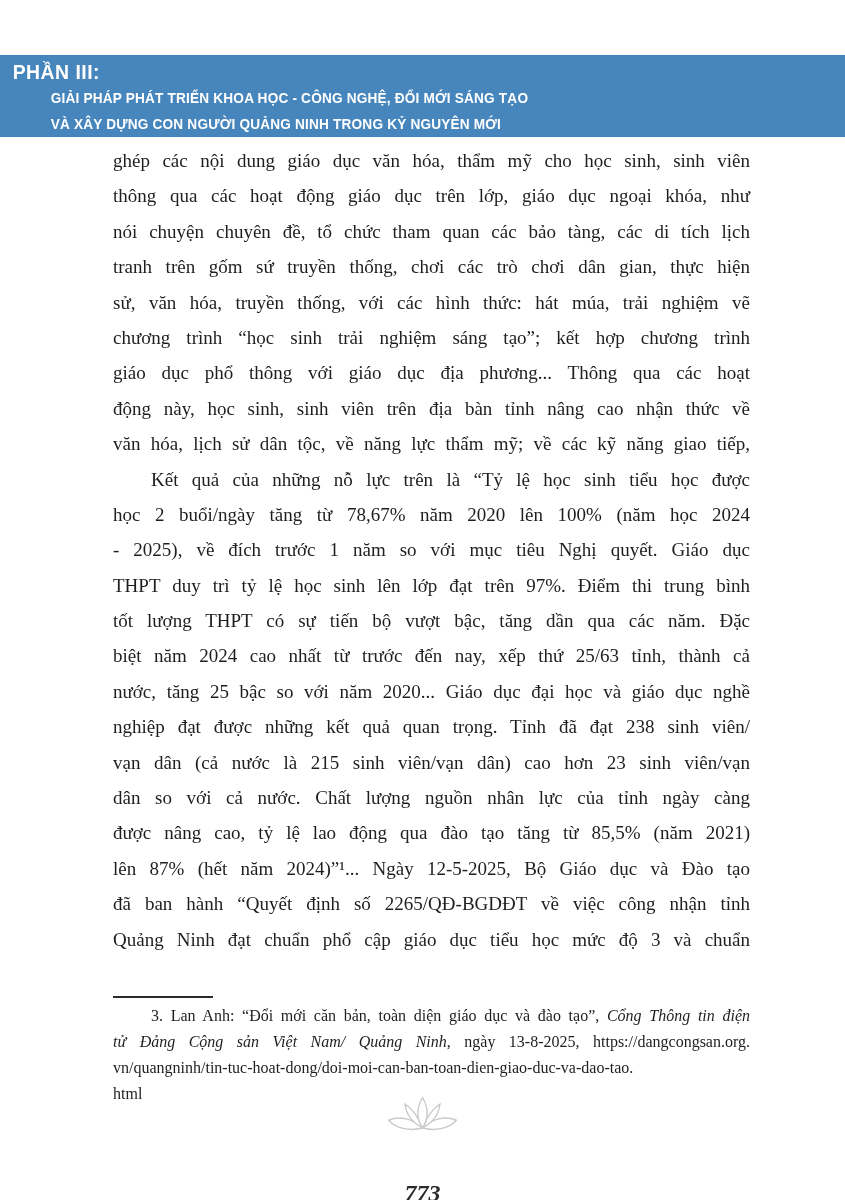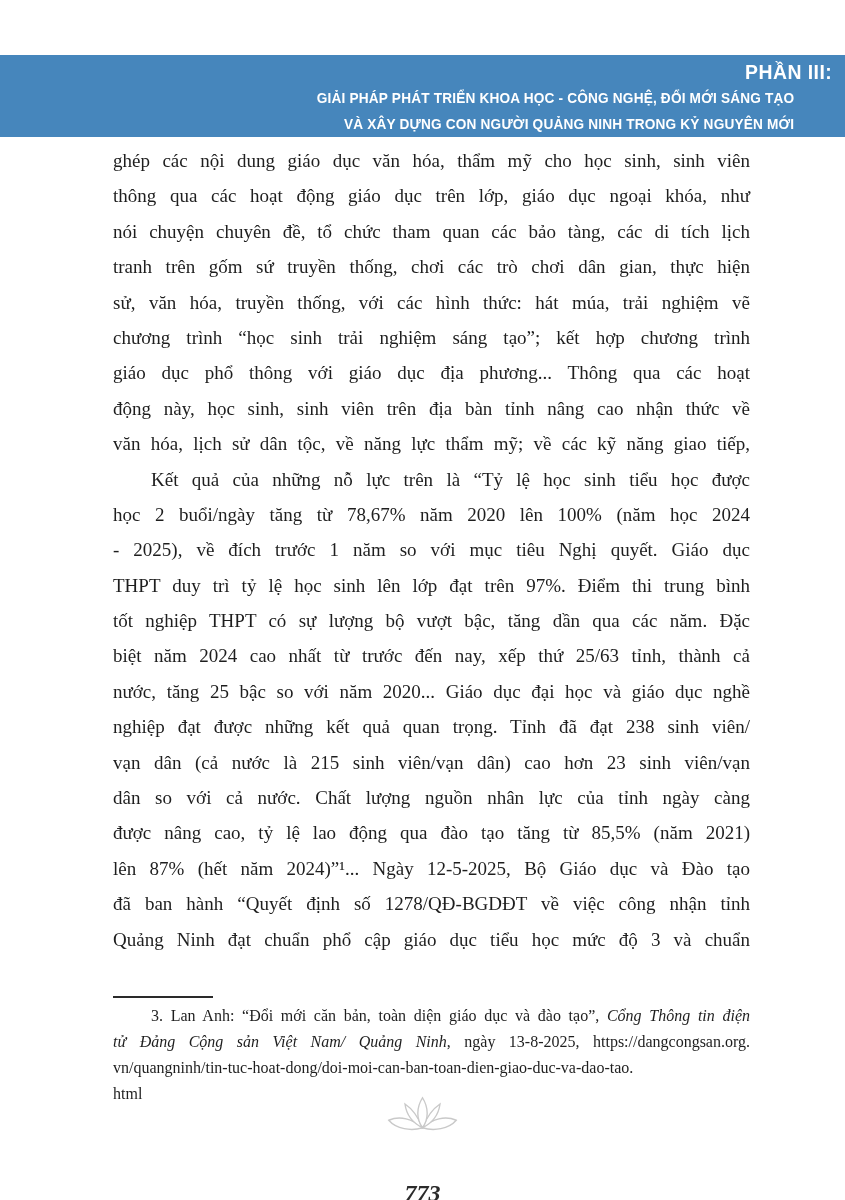--- a/index.html
+++ b/index.html
@@ -4,21 +4,21 @@
 <style>
   html,body { margin:0; padding:0; background:#ffffff; }
   .page {
     position:relative; width:845px; height:1200px; background:#ffffff;
     font-family:"Liberation Serif", serif; color:#1e1e1e; overflow:hidden;
     margin:0 auto;
   }
   
   .band {
     position:absolute; left:0; top:55px; width:845px; height:82px;
-    background:#4686bc; color:#ffffff; text-align:right;
+    background:#4686bc; color:#ffffff; text-align:left;
     font-family:"Liberation Sans", sans-serif; font-weight:bold;
   }
   .band-title { margin-top:4px; font-size:20px; line-height:26px; letter-spacing:0.5px; transform:scaleX(0.97); }
   .band-sub   { font-size:15.5px; line-height:26px; letter-spacing:0.2px; transform:scaleX(0.88); }
   
   .body-block {
     position:absolute; left:113px; top:143px; width:637px;
     font-size:19px; line-height:35.4px;
   }
   .line { text-align:justify; text-align-last:justify; height:35.4px; overflow:visible; white-space:normal; }
@@ -61,29 +61,29 @@
     <div class="line">tranh trên gốm sứ truyền thống, chơi các trò chơi dân gian, thực hiện</div>
     <div class="line">sử, văn hóa, truyền thống, với các hình thức: hát múa, trải nghiệm vẽ</div>
     <div class="line">chương trình “học sinh trải nghiệm sáng tạo”; kết hợp chương trình</div>
     <div class="line">giáo dục phổ thông với giáo dục địa phương... Thông qua các hoạt</div>
     <div class="line">động này, học sinh, sinh viên trên địa bàn tỉnh nâng cao nhận thức về</div>
     <div class="line">văn hóa, lịch sử dân tộc, về năng lực thẩm mỹ; về các kỹ năng giao tiếp,</div>
     <div class="line ind">Kết quả của những nỗ lực trên là “Tỷ lệ học sinh tiểu học được</div>
     <div class="line">học 2 buổi/ngày tăng từ 78,67% năm 2020 lên 100% (năm học 2024</div>
     <div class="line">- 2025), về đích trước 1 năm so với mục tiêu Nghị quyết. Giáo dục</div>
     <div class="line">THPT duy trì tỷ lệ học sinh lên lớp đạt trên 97%. Điểm thi trung bình</div>
-    <div class="line">tốt nghiệp THPT có sự lượng bộ vượt bậc, tăng dần qua các năm. Đặc</div>
+    <div class="line">tốt lượng THPT có sự tiến bộ vượt bậc, tăng dần qua các năm. Đặc</div>
     <div class="line">biệt năm 2024 cao nhất từ trước đến nay, xếp thứ 25/63 tỉnh, thành cả</div>
     <div class="line">nước, tăng 25 bậc so với năm 2020... Giáo dục đại học và giáo dục nghề</div>
     <div class="line">nghiệp đạt được những kết quả quan trọng. Tỉnh đã đạt 238 sinh viên/</div>
     <div class="line">vạn dân (cả nước là 215 sinh viên/vạn dân) cao hơn 23 sinh viên/vạn</div>
     <div class="line">dân so với cả nước. Chất lượng nguồn nhân lực của tỉnh ngày càng</div>
     <div class="line">được nâng cao, tỷ lệ lao động qua đào tạo tăng từ 85,5% (năm 2021)</div>
     <div class="line">lên 87% (hết năm 2024)”¹... Ngày 12-5-2025, Bộ Giáo dục và Đào tạo</div>
-    <div class="line">đã ban hành “Quyết định số 1278/QĐ-BGDĐT về việc công nhận tỉnh</div>
+    <div class="line">đã ban hành “Quyết định số 2265/QĐ-BGDĐT về việc công nhận tỉnh</div>
     <div class="line">Quảng Ninh đạt chuẩn phổ cập giáo dục tiểu học mức độ 3 và chuẩn</div>
   </div>
 
   <div class="fn-rule"></div>
   <div class="fn-block">
     <div class="fn-line ind">
       <span>3. Lan Anh: “Đổi mới căn bản, toàn diện giáo dục và đào tạo”, </span><span class="it">Cổng Thông tin điện</span>
     </div>
     <div class="fn-line">
       <span class="it">tử Đảng Cộng sản Việt Nam/ Quảng Ninh</span><span>, ngày 13-8-2025, https://dangcongsan.org.</span>

